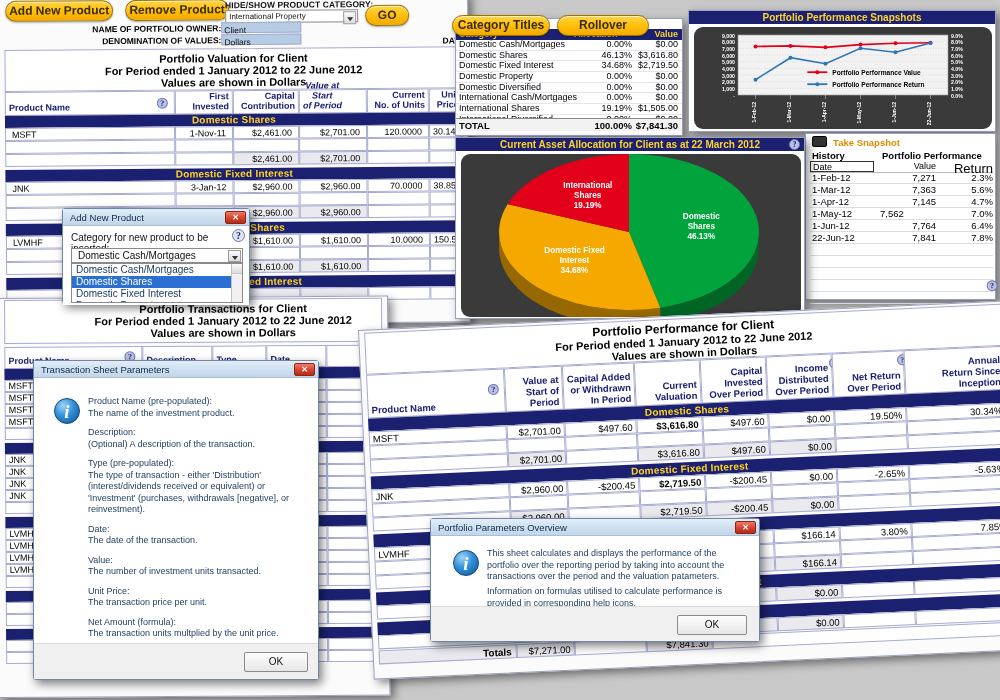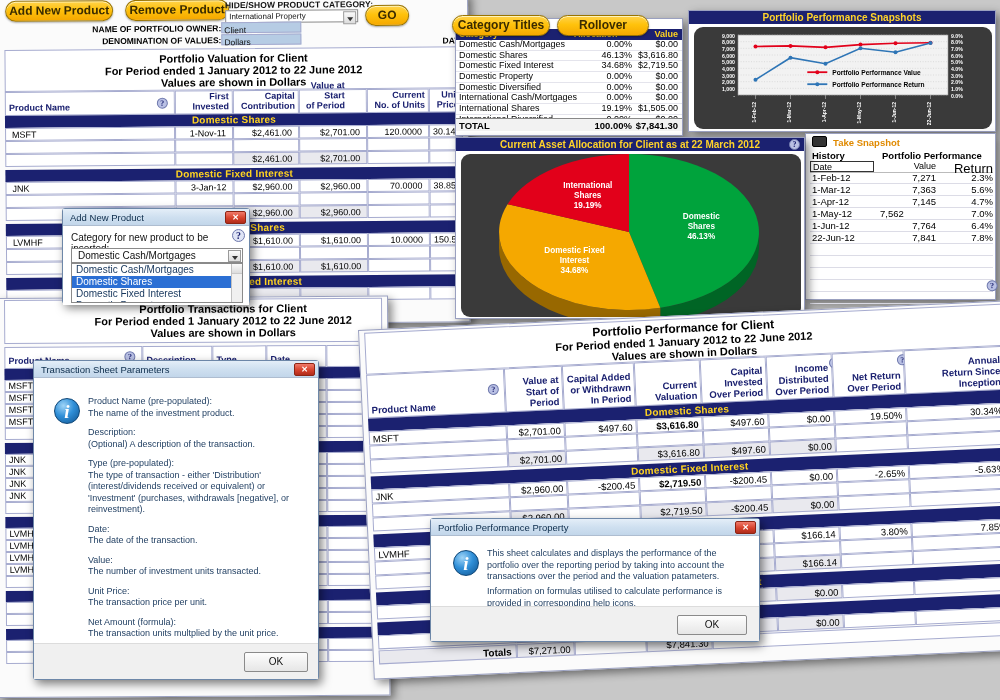--- a/index.html
+++ b/index.html
@@ -105,21 +105,21 @@
       <span class="hdrcell" style="position:absolute;left:3px;bottom:2px;">Product Name</span>
       <span class="qmark" style="position:absolute;right:6px;top:6px;">?</span>
     </div>
     <div class="cellbox" style="position:absolute;left:170px;top:0;width:58px;height:24px;">
       <span class="hdrcell" style="position:absolute;right:3px;bottom:2px;text-align:right;">First<br>Invested</span>
       </div>
     <div class="cellbox" style="position:absolute;left:228px;top:0;width:66px;height:24px;">
       <span class="hdrcell" style="position:absolute;right:3px;bottom:2px;text-align:right;">Capital<br>Contribution</span>
       </div>
     <div class="cellbox" style="position:absolute;left:294px;top:0;width:68px;height:24px;">
-      <span class="hdrcell" style="position:absolute;right:21px;bottom:2px;text-align:right;">Value at Start<br>of Period</span>
+      <span class="hdrcell" style="position:absolute;right:21px;bottom:2px;text-align:center;font-style:italic;">Value at Start<br>of Period</span>
       </div>
     <div class="cellbox" style="position:absolute;left:362px;top:0;width:62px;height:24px;">
       <span class="hdrcell" style="position:absolute;right:3px;bottom:2px;text-align:right;">Current<br>No. of Units</span>
       </div>
     <div class="cellbox" style="position:absolute;left:424px;top:0;width:34px;height:24px;">
       <span class="hdrcell" style="position:absolute;right:3px;bottom:2px;text-align:right;">Unit<br>Price</span>
       </div>
   </div>
 
   <div id="valuation-groups" style="position:absolute;left:7px;top:119px;width:458px;">
@@ -1265,21 +1265,21 @@
         </div>
       </div>
   </div>
   <div class="dlg-foot" style="position:absolute;left:0;bottom:0;width:100%;height:35px;">
     <div class="okbtn" style="position:absolute;right:10px;top:8px;width:62px;height:18px;line-height:18px;">OK</div>
   </div>
 </div>
 
 <div class="dlg" style="left:430px;top:518px;width:330px;height:124px;">
   <div class="dlg-tb">
-    <span>Portfolio Performance Property</span>
+    <span>Portfolio Parameters Overview</span>
     <span class="dlg-x">✕</span>
   </div>
   <div class="dlg-body" style="position:absolute;left:0;top:17px;width:100%;height:73px;background:#fff;">
     <div class="infoicon" style="position:absolute;left:22px;top:14px;">i</div>
     <div style="position:absolute;left:56px;top:50px;right:8px;font-size:9px;line-height:11.5px;color:#1b3a5e;">Information on formulas utilised to calculate performance is provided in corresponding help icons.</div>
     <div style="position:absolute;left:56px;top:12px;right:8px;font-size:9px;line-height:11.5px;color:#1b3a5e;">This sheet calculates and displays the performance of the portfolio over the reporting period by taking into account the transactions over the period and the valuation patameters.</div>
   </div>
   <div class="dlg-foot" style="position:absolute;left:0;bottom:0;width:100%;height:34px;">
     <div class="okbtn" style="position:absolute;right:12px;top:8px;width:68px;height:18px;line-height:18px;">OK</div>
   </div>

